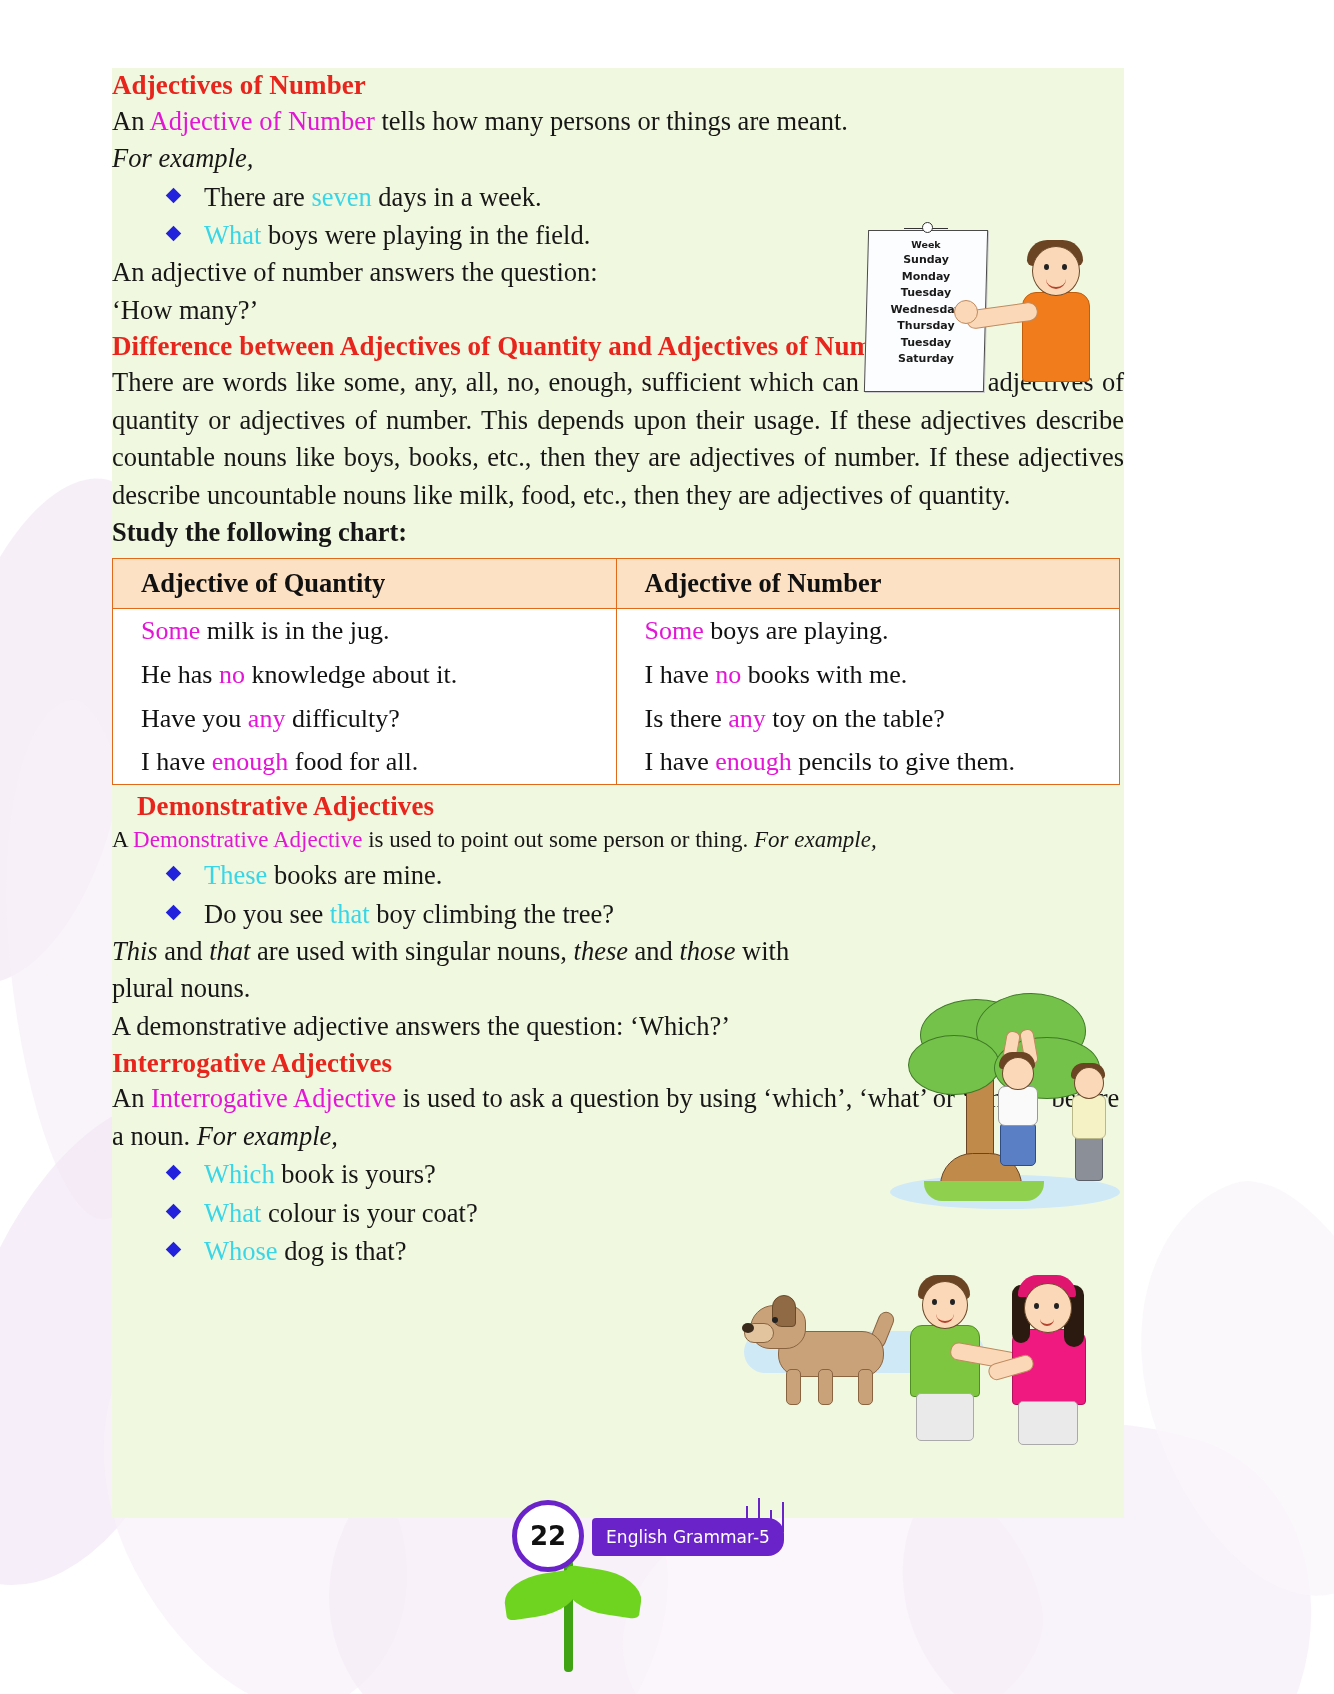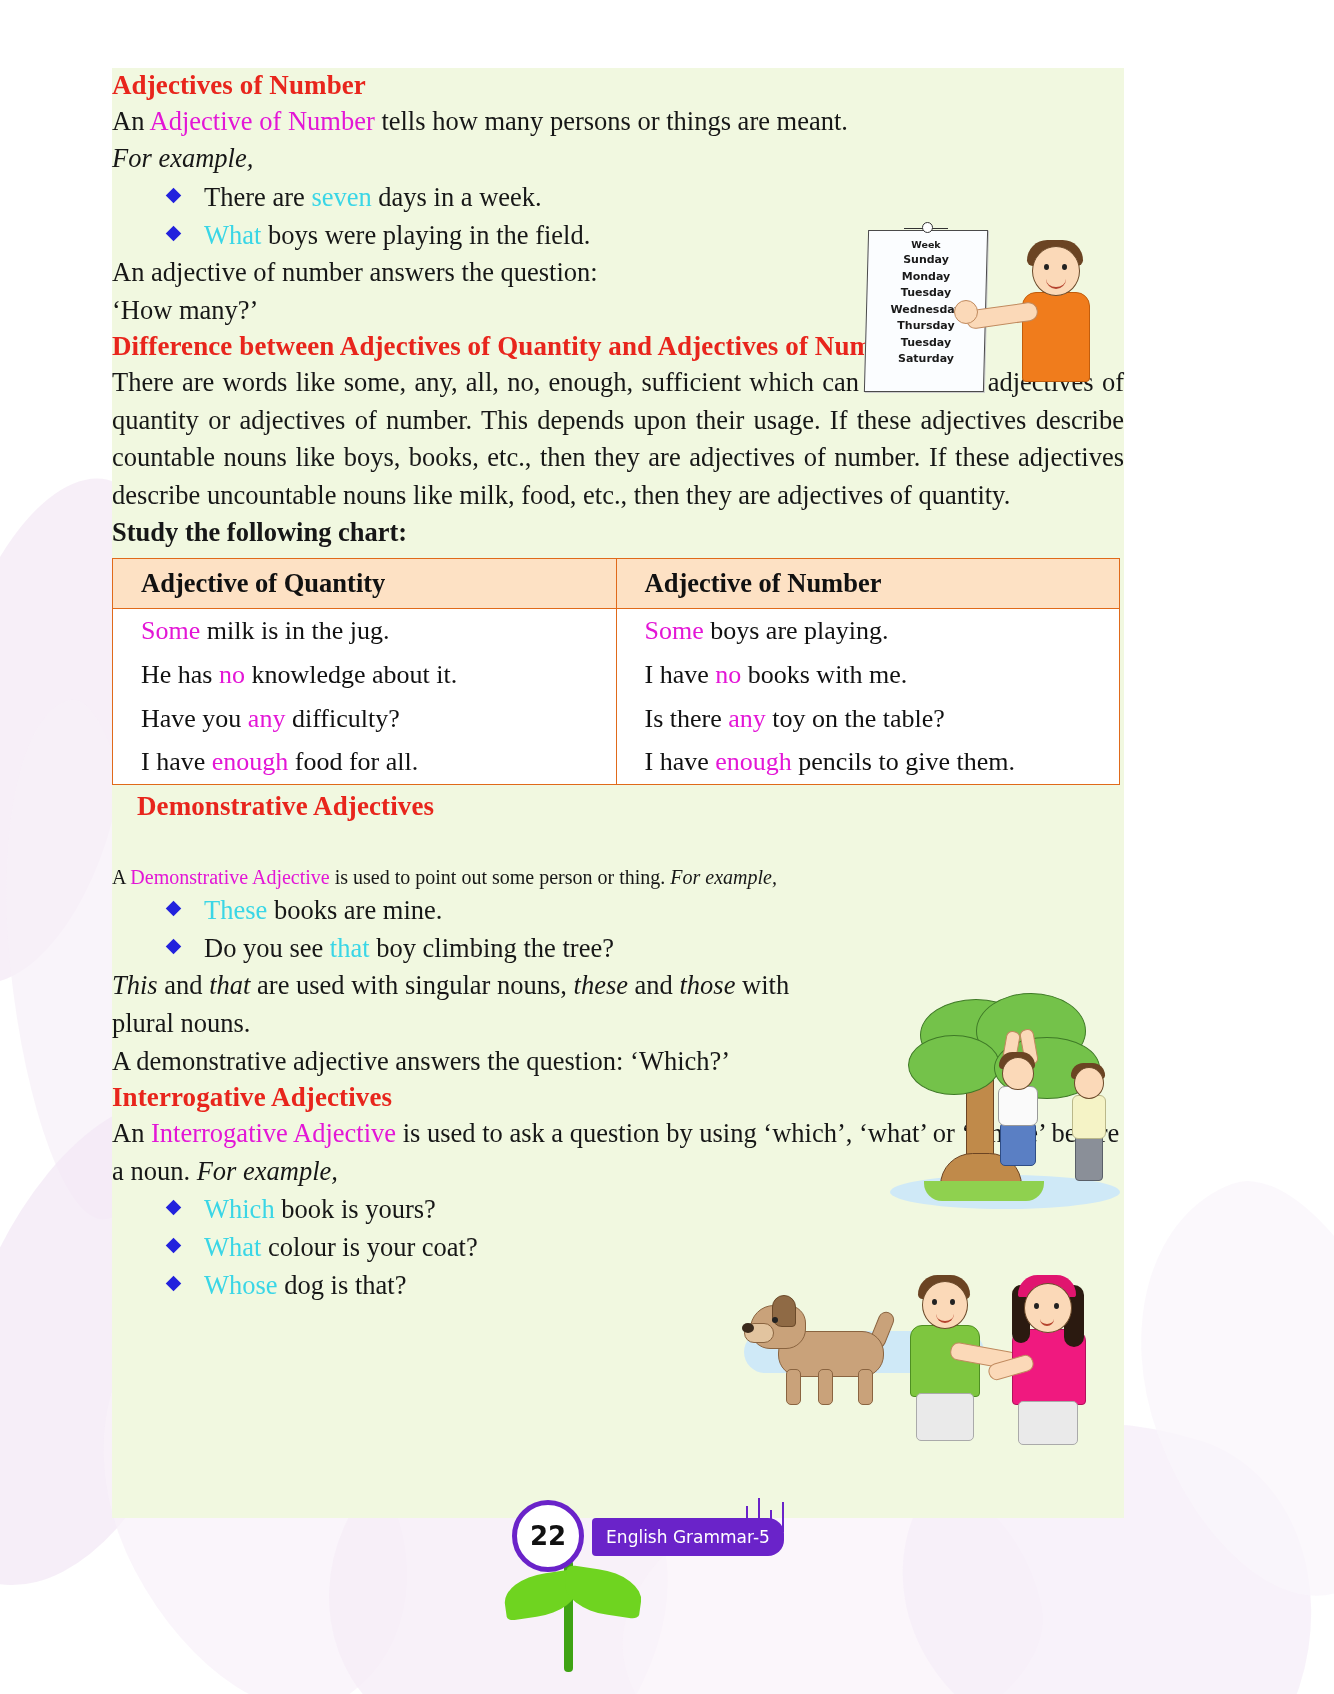--- a/index.html
+++ b/index.html
@@ -228,21 +228,21 @@
           <td><span>Is there </span><span class="mag">any</span><span> toy on the table?</span></td>
         </tr>
         <tr class="last">
           <td><span>I have </span><span class="mag">enough</span><span> food for all.</span></td>
           <td><span>I have </span><span class="mag">enough</span><span> pencils to give them.</span></td>
         </tr>
       </tbody>
     </table>
 
     <h2 class="sec" style="margin-top:4px;padding-left:25px;">Demonstrative Adjectives</h2>
-    <p class="body" style="font-size:20px;margin-top:39px;">
+    <p class="body" style="font-size:23px;">
       <span>A </span><span class="mag">Demonstrative Adjective</span><span> is used to point out some person or thing. </span><span class="ital">For example,</span>
     </p>
 
     <ul class="bul">
       <li><span class="dia"></span><span></span><span class="cyan">These</span><span> books are mine.</span></li>
       <li><span class="dia"></span><span>Do you see </span><span class="cyan">that</span><span> boy climbing the tree?</span></li>
     </ul>
 
     <p class="body" style="max-width:690px;">
       <span class="ital">This</span><span> and </span><span class="ital">that</span><span> are used with singular nouns, </span><span class="ital">these</span>

